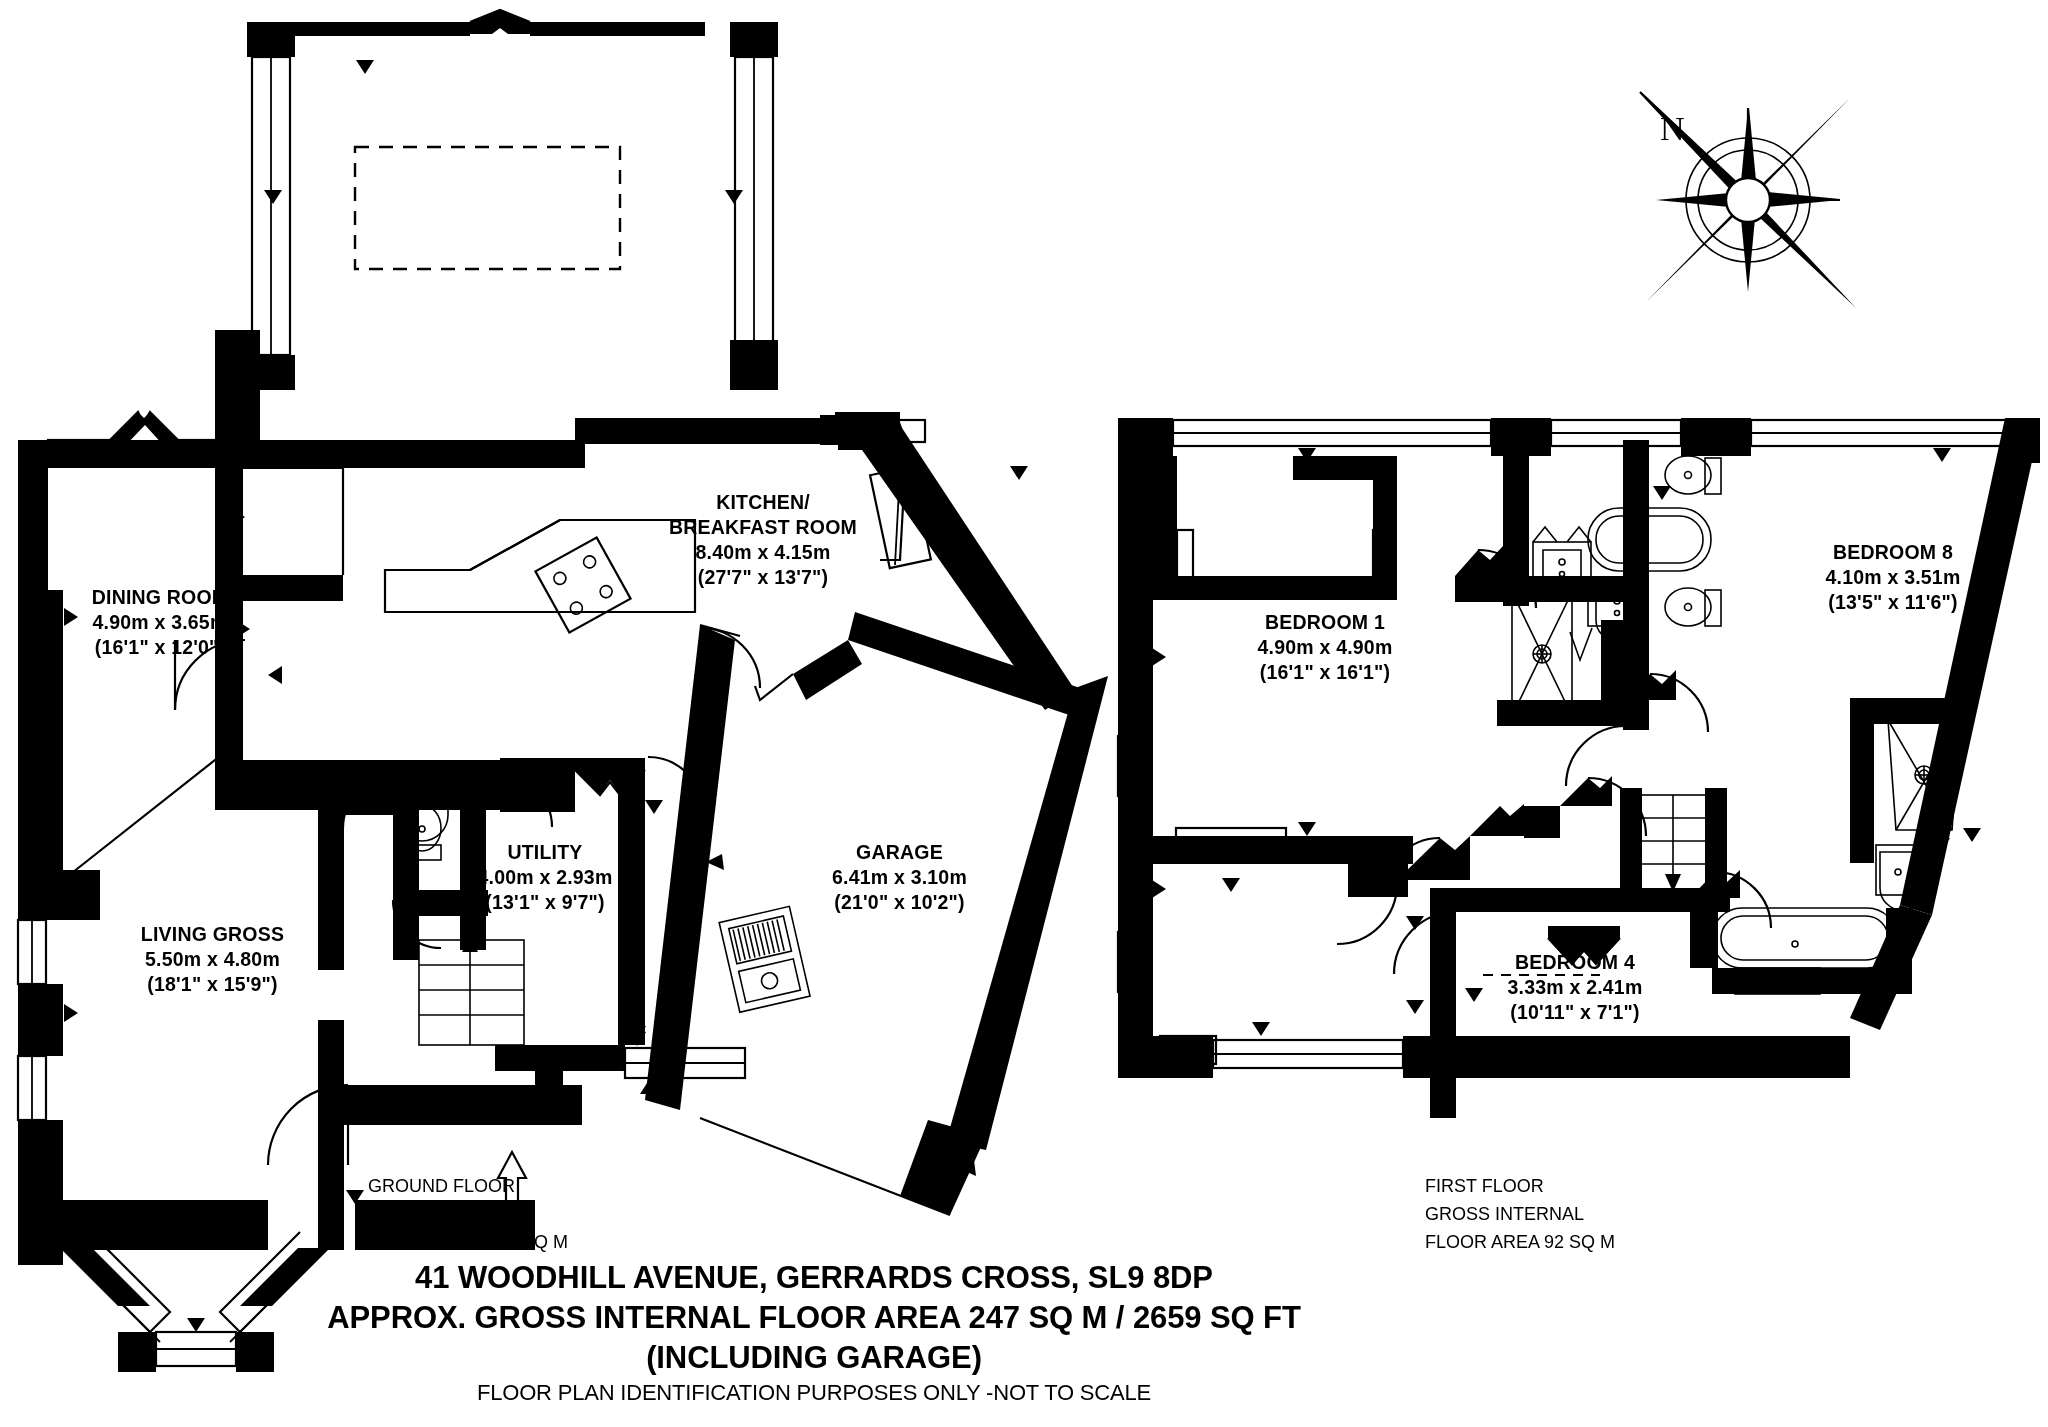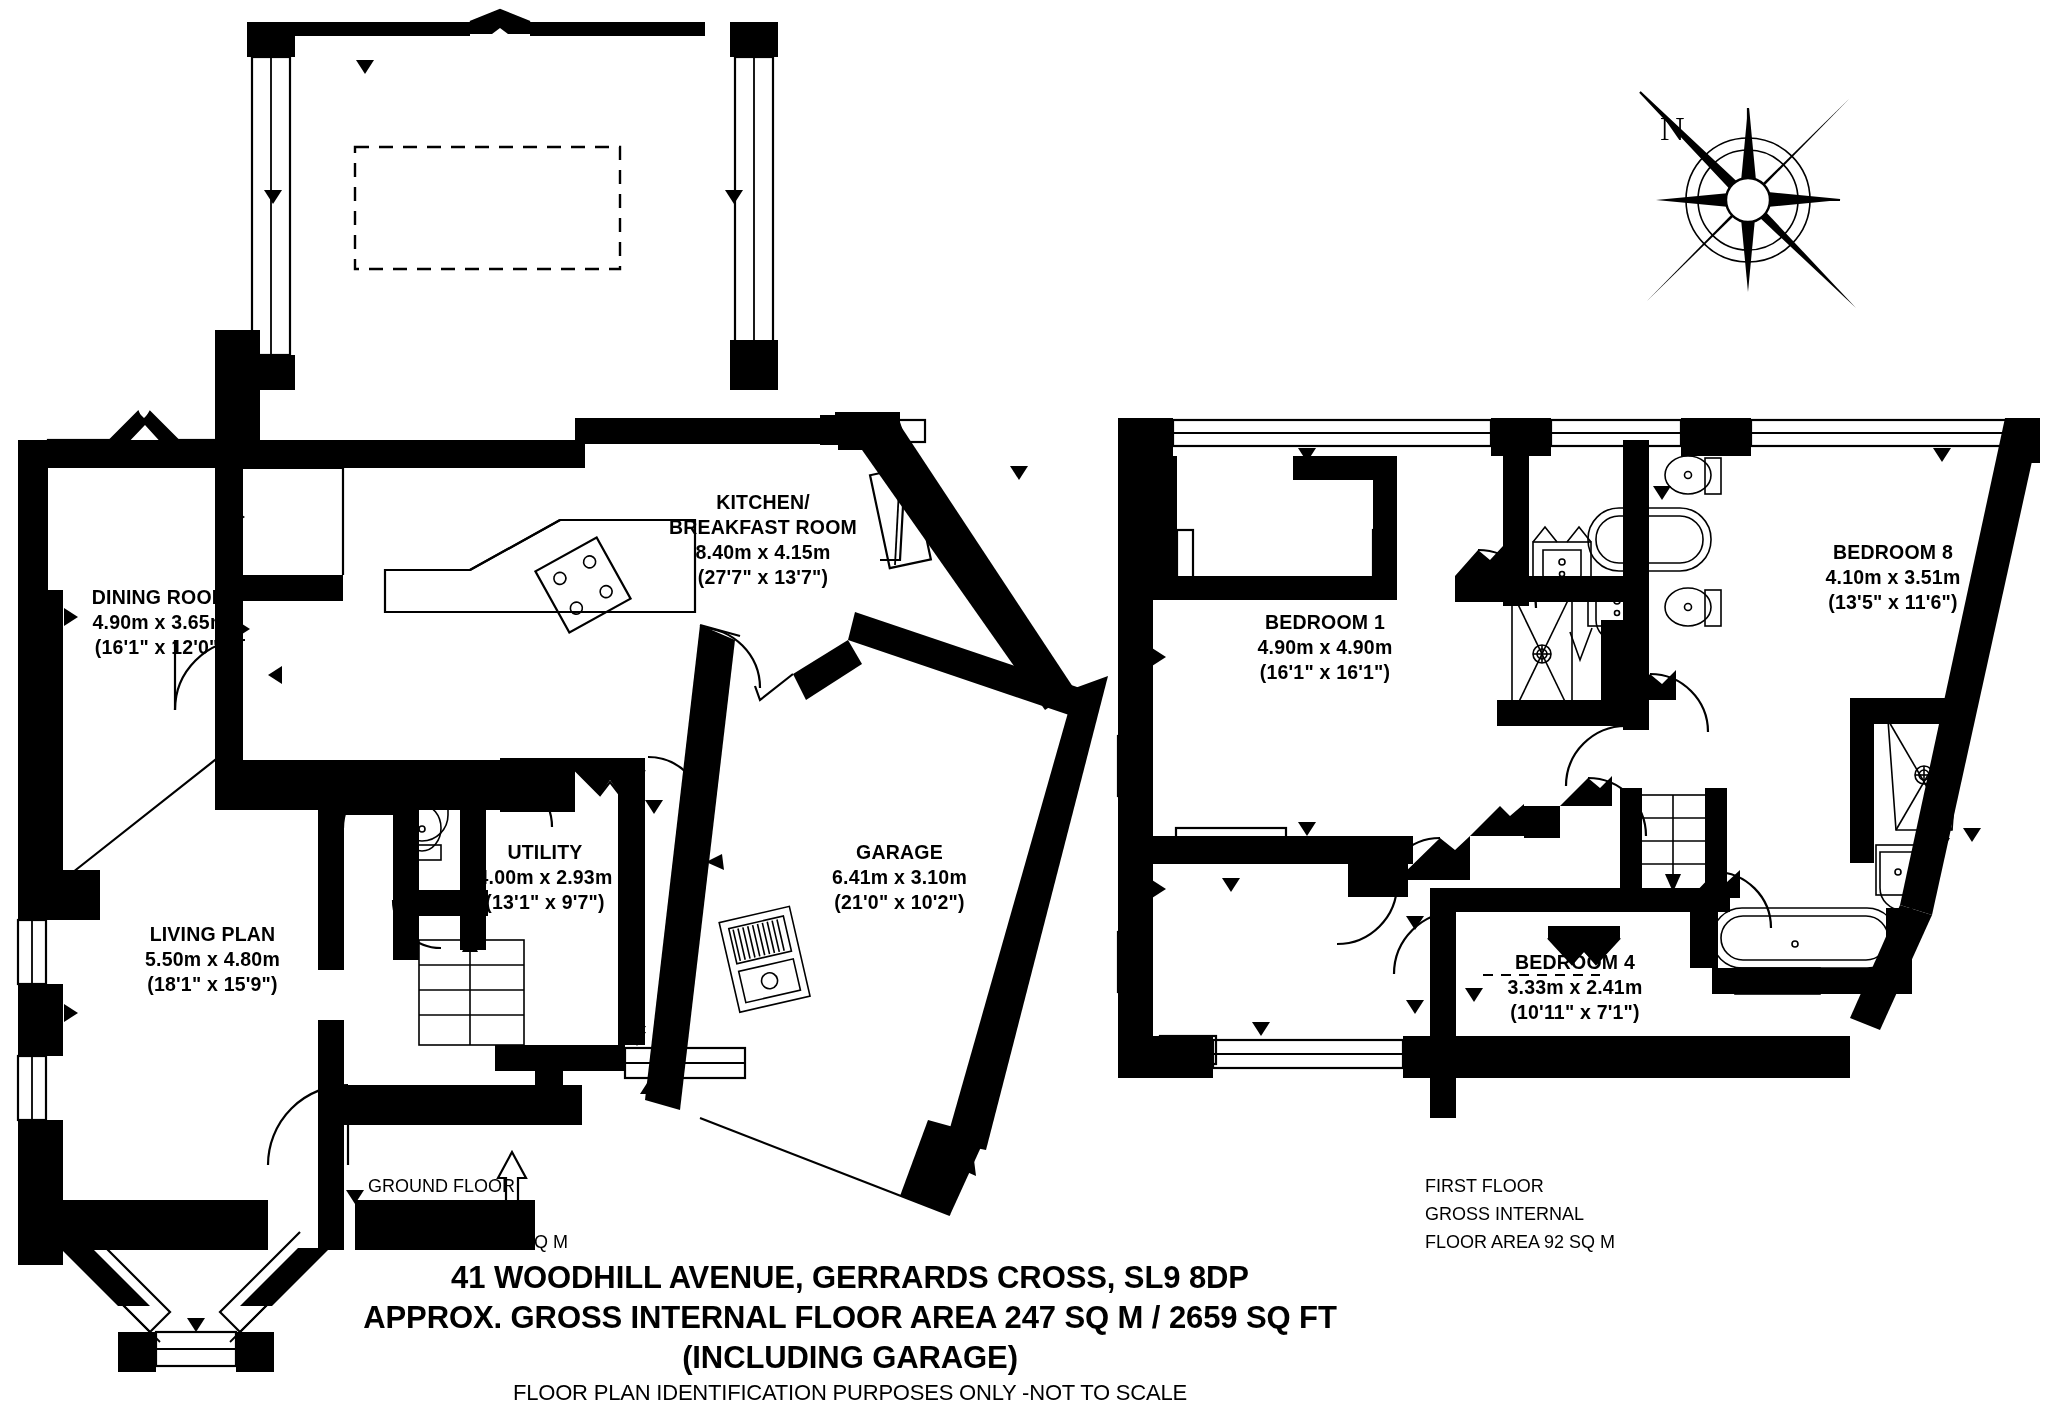--- a/index.html
+++ b/index.html
@@ -56,21 +56,20 @@
     line-height: 28px;
     color: #000;
     white-space: nowrap;
     font-weight: normal;
   }
   .title-block {
     position: absolute;
     left: 0;
     width: 1628px;
     text-align: center;
-    padding-left: 36px;
   }
   .title-1 {
     font-family: "Liberation Sans", sans-serif;
     font-weight: bold;
     font-size: 31px;
     line-height: 40px;
     letter-spacing: -0.1px;
   }
   .title-2 {
     font-family: "Liberation Sans", sans-serif;
@@ -543,21 +542,21 @@
     <span class="f">(27'7" x 13'7")</span>
   </div>
 
   <div class="roomlabel" style="left:35px; top:585px; width:250px;">
     <span class="nm">DINING ROOM</span>
     <span class="m">4.90m x 3.65m</span>
     <span class="f">(16'1" x 12'0")</span>
   </div>
 
   <div class="roomlabel" style="left:90px; top:922px; width:245px;">
-    <span class="nm">LIVING PLAN</span>
+    <span class="nm">LIVING GROSS</span>
     <span class="m">5.50m x 4.80m</span>
     <span class="f">(18'1" x 15'9")</span>
   </div>
 
   <div class="roomlabel" style="left:420px; top:840px; width:250px;">
     <span class="nm">UTILITY</span>
     <span class="m">4.00m x 2.93m</span>
     <span class="f">(13'1" x 9'7")</span>
   </div>
 

